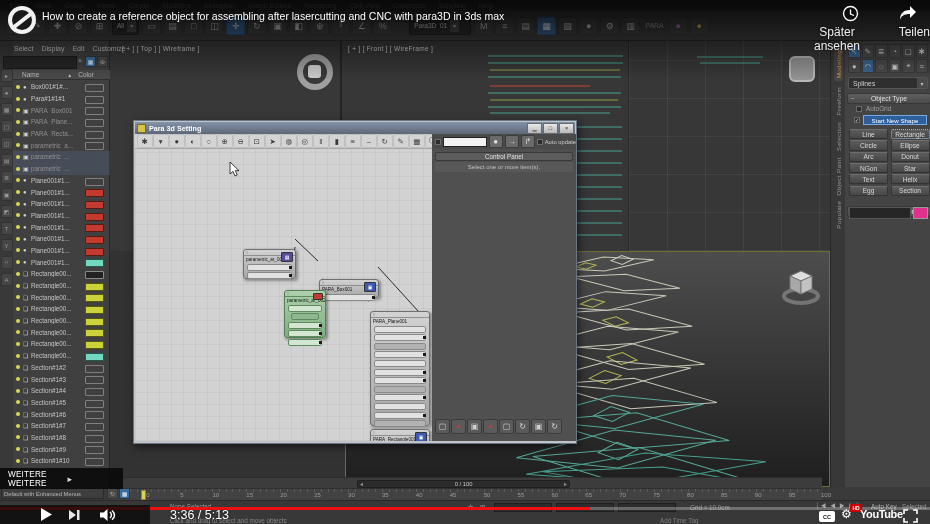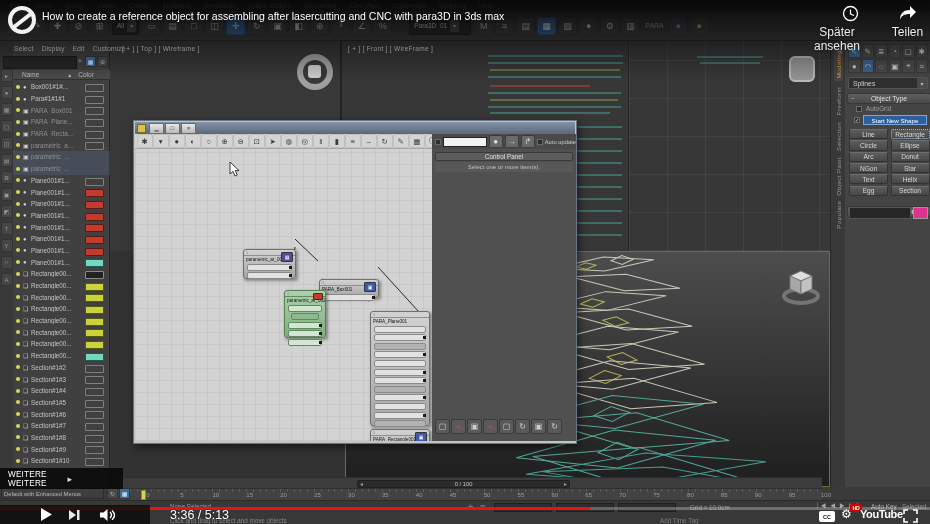--- a/index.html
+++ b/index.html
@@ -621,20 +621,21 @@
 
   <div id="workspace" class="a">
     <span>Default with Enhanced Menus</span>
   </div>
   <div class="a wbtn" style="left:107px;top:488px;">↻</div>
   <div class="a wbtn blue" style="left:119px;top:488px;">▦</div>
 
   <div id="dialog" class="a">
     <div id="dtitle" class="a">
       <span class="ic"></span>
+      <span class="t">Para 3d Setting</span>
       <span class="wctl">▁</span>
       <span class="wctl">□</span>
       <span class="wctl">×</span>
     </div>
     <div id="dtoolbar" class="a">
         <span class="dti">✱</span>
         <span class="dti">▾</span>
         <span class="dti">●</span>
         <span class="dti">◐</span>
         <span class="dti">○</span>
@@ -787,21 +788,21 @@
   <div id="yt-title" class="a">How to create a reference object for assembling after lasercutting and CNC with para3D in 3ds max</div>
 
   <svg class="a" style="left:842px;top:5px;" width="17" height="17">
     <circle cx="8.5" cy="8.5" r="7" fill="rgba(0,0,0,.3)" stroke="#fff" stroke-width="1.4"></circle>
     <path d="M8.5,4.5 L8.5,9 L12,10.5" stroke="#fff" stroke-width="1.3" fill="none"></path>
   </svg>
   <div class="a ytbtn-label" style="left:795px;top:25px;width:84px;">Später ansehen</div>
   <svg class="a" style="left:899px;top:5px;" width="18" height="16">
     <path d="M11,1 L17,7 L11,13 L11,9 C5,9 2,11 1,15 C1,8 5,5 11,5 Z" fill="#fff"></path>
   </svg>
-  <div class="a ytbtn-label" style="left:885px;top:25px;width:45px;">Teilen</div>
+  <div class="a ytbtn-label" style="left:885px;top:25px;width:45px;text-align:right;">Teilen</div>
 
   <div id="more-videos" class="a">
     <span>WEITERE WEITERE</span>
     <span class="ar">▸</span>
   </div>
 
   <div id="yt-progress-red" class="a" style="width: 590px;"></div>
   <div id="yt-progress-rest" class="a" style="left: 590px; width: 340px;"></div>
 
   <div id="yt-left" class="a">

